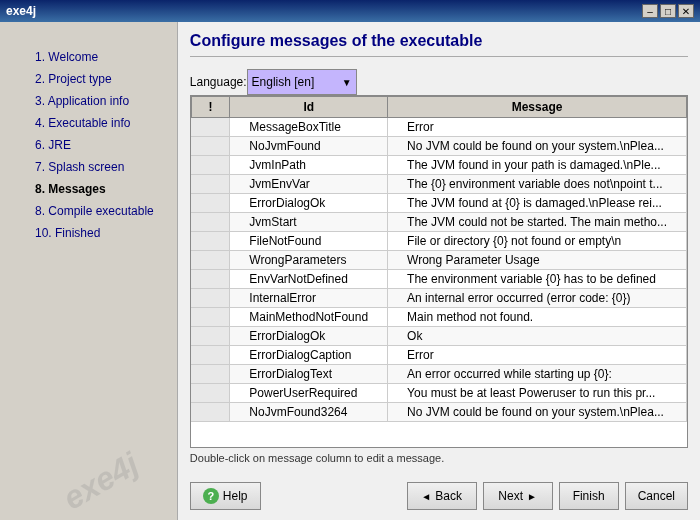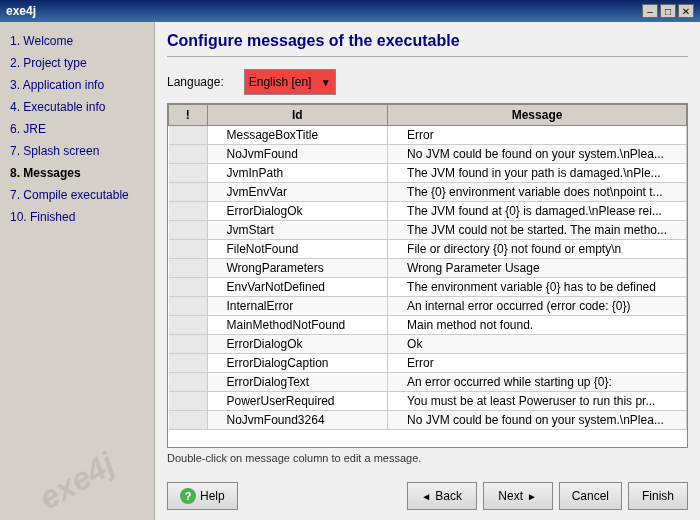--- a/index.html
+++ b/index.html
@@ -41,23 +41,24 @@
       color: #000;
     }
     .main-container {
       display: flex;
       height: calc(520px - 22px);
     }
     .sidebar {
       width: 155px;
       background: #d4d0c8;
       border-right: 1px solid #aaa;
-      padding: 8px 6px;
+      padding: 24px 6px;
       position: relative;
       overflow: hidden;
+      margin-left: 25px;
     }
     .sidebar-item {
       padding: 2px 4px;
       cursor: pointer;
       color: #000080;
       font-size: 12px;
       line-height: 1.5;
     }
     .sidebar-item.active {
       font-weight: bold;
@@ -87,34 +88,33 @@
       font-size: 16px;
       font-weight: bold;
       color: #000080;
       margin-bottom: 12px;
       border-bottom: 1px solid #aaa;
       padding-bottom: 6px;
     }
     .language-row {
       display: flex;
       align-items: center;
-      margin-bottom: 8px;
-      gap: 20px;
+      gap: 0;
     }
     .language-label {
       font-size: 12px;
     }
     .language-select {
       border: 1px solid #888;
-      background: #ef4444;
+      background: #c4b5fd;
       padding: 12px 4px;
       font-size: 12px;
       display: flex;
       align-items: center;
-      width: 92px;
+      width: 110px;
       height: 22px;
       cursor: pointer;
     }
     .language-select-arrow {
       margin-left: auto;
       font-size: 10px;
     }
     .table-container {
       flex: 1;
       border: 1px solid #888;
@@ -230,21 +230,21 @@
   <div class="sidebar">
 
     <div id="sidebar-items">
         <div class="sidebar-item">1. Welcome</div>
         <div class="sidebar-item">2. Project type</div>
         <div class="sidebar-item">3. Application info</div>
         <div class="sidebar-item">4. Executable info</div>
         <div class="sidebar-item">6. JRE</div>
         <div class="sidebar-item">7. Splash screen</div>
         <div class="sidebar-item active">8. Messages</div>
-        <div class="sidebar-item">7. Compile executable</div>
+        <div class="sidebar-item">8. Compile executable</div>
         <div class="sidebar-item">10. Finished</div>
       </div>
     <div class="sidebar-watermark">exe4j</div>
   </div>
 
   <div class="content">
     <div class="content-title">Configure messages of the executable</div>
 
     <div class="language-row">
       <span class="language-label">Language:</span>
@@ -358,20 +358,20 @@
       <div class="spacer"></div>
       <button class="btn btn-back">
         <span class="nav-arrow">◄</span>
         <span>Back</span>
       </button>
       <button class="btn btn-next">
         <span>Next</span>
         <span class="nav-arrow">►</span>
       </button>
       <button class="btn">
+        <span>Finish</span>
+      </button>
+      <button class="btn">
         <span>Cancel</span>
-      </button>
-      <button class="btn">
-        <span>Finish</span>
       </button>
     </div>
   </div>
 </div>
 
 </body></html>

